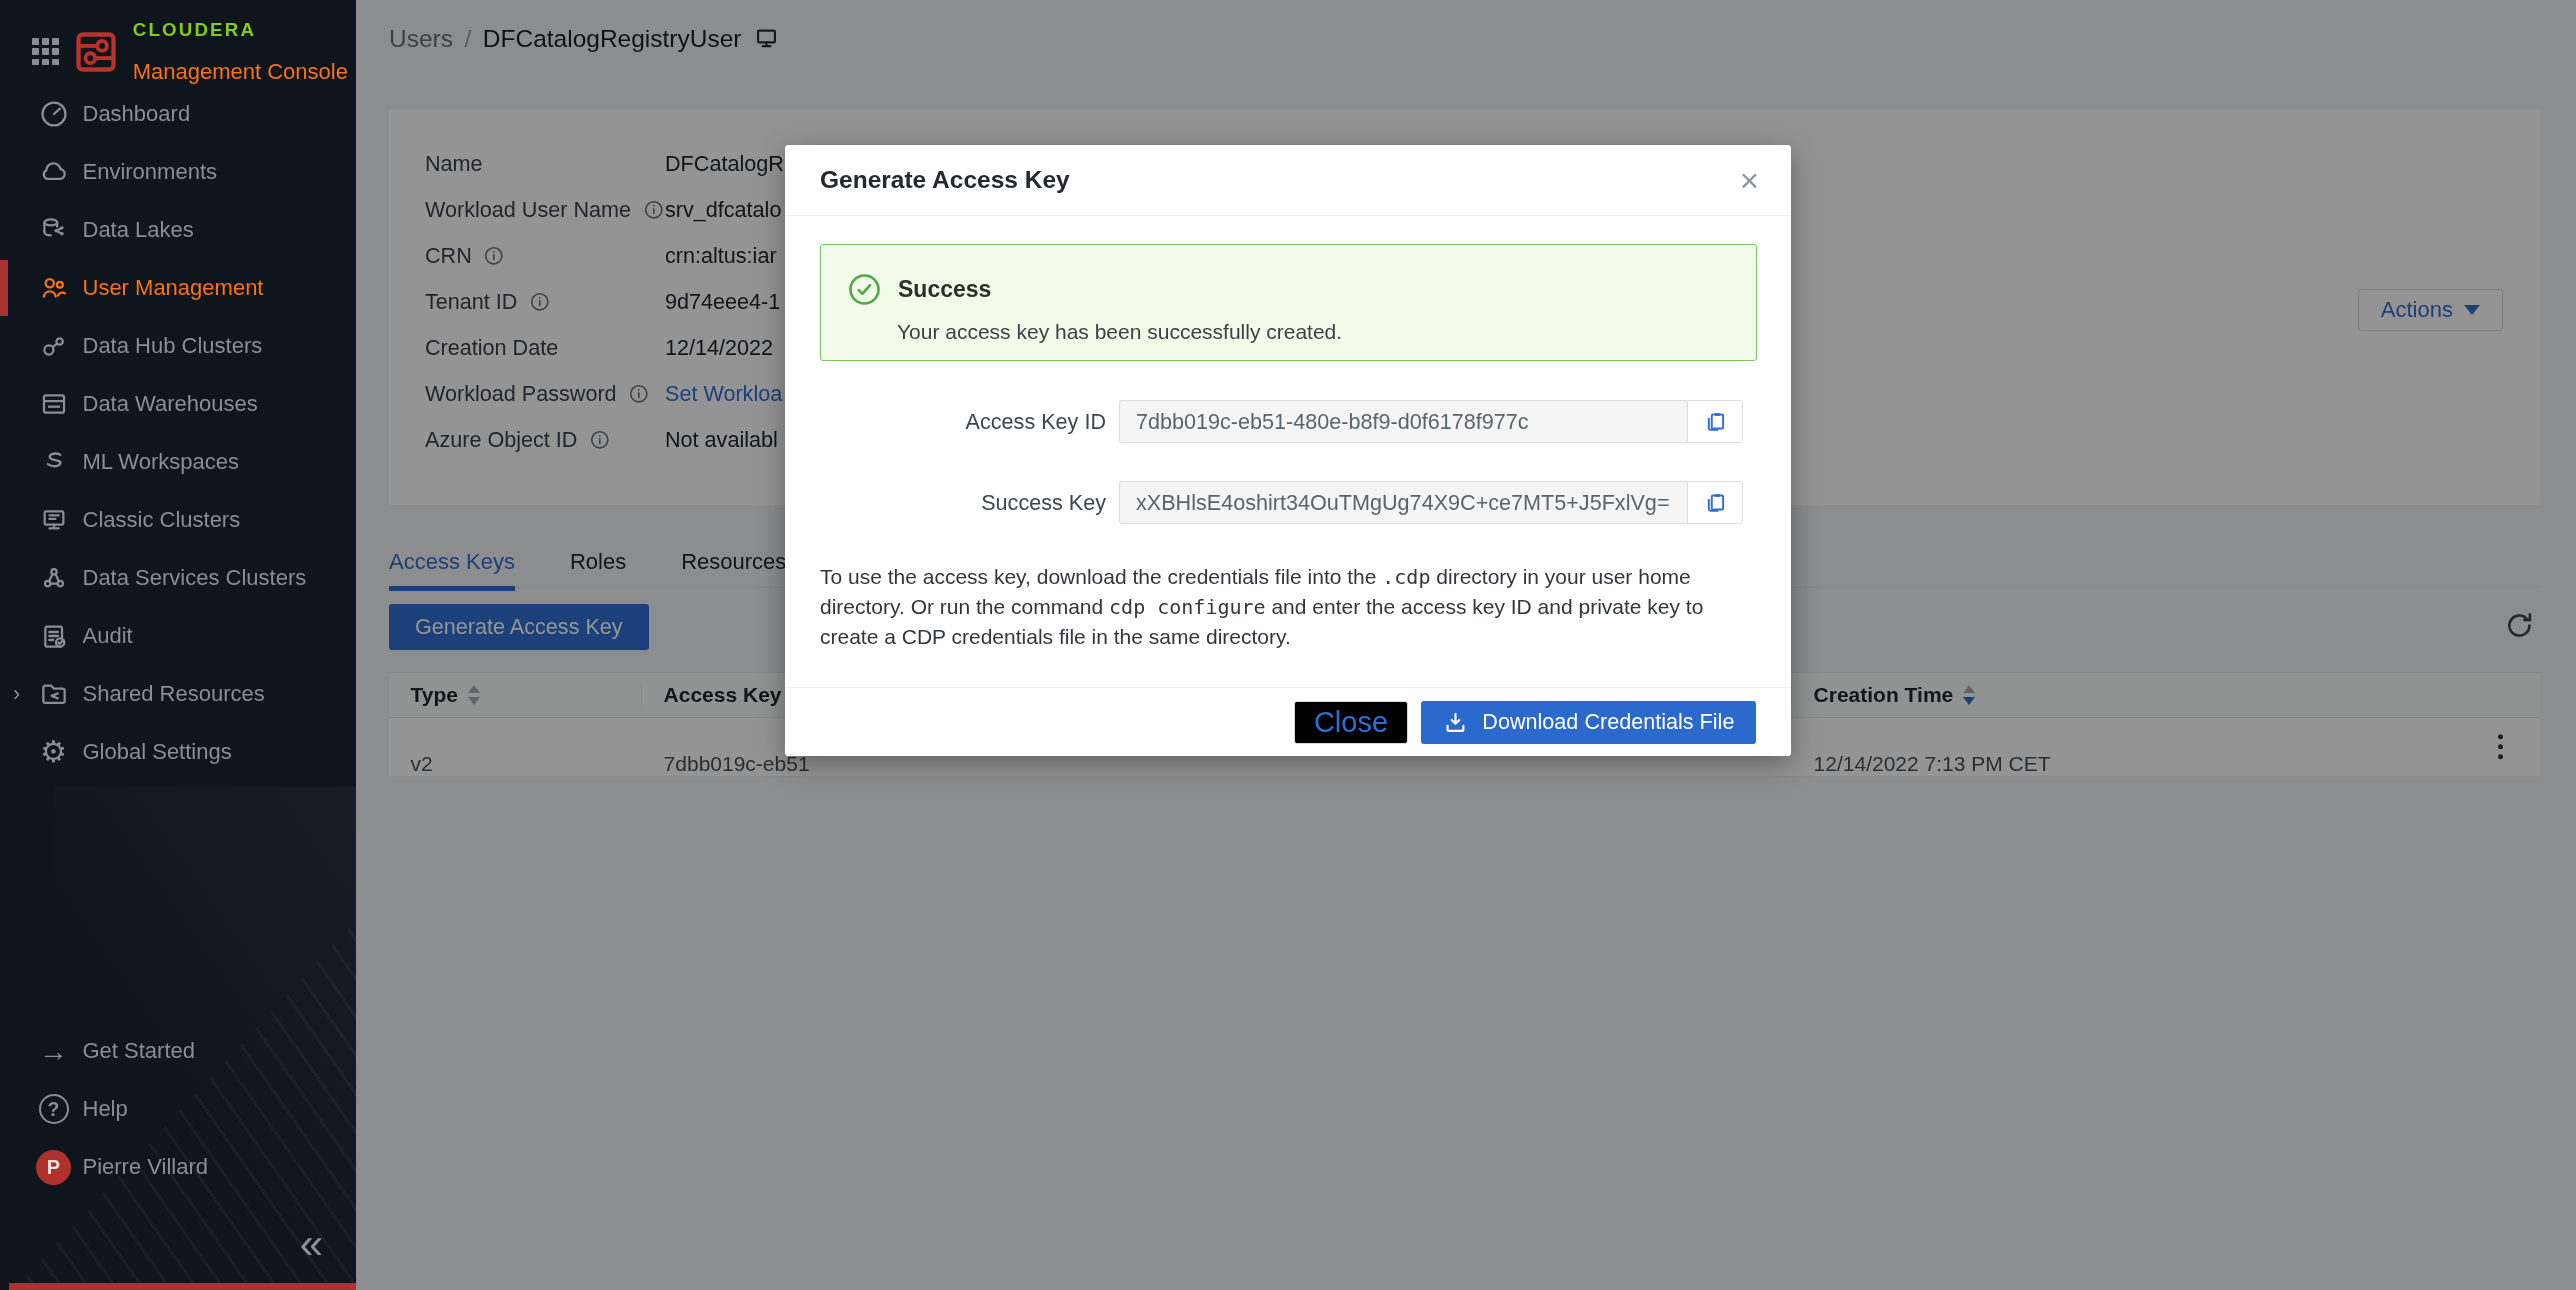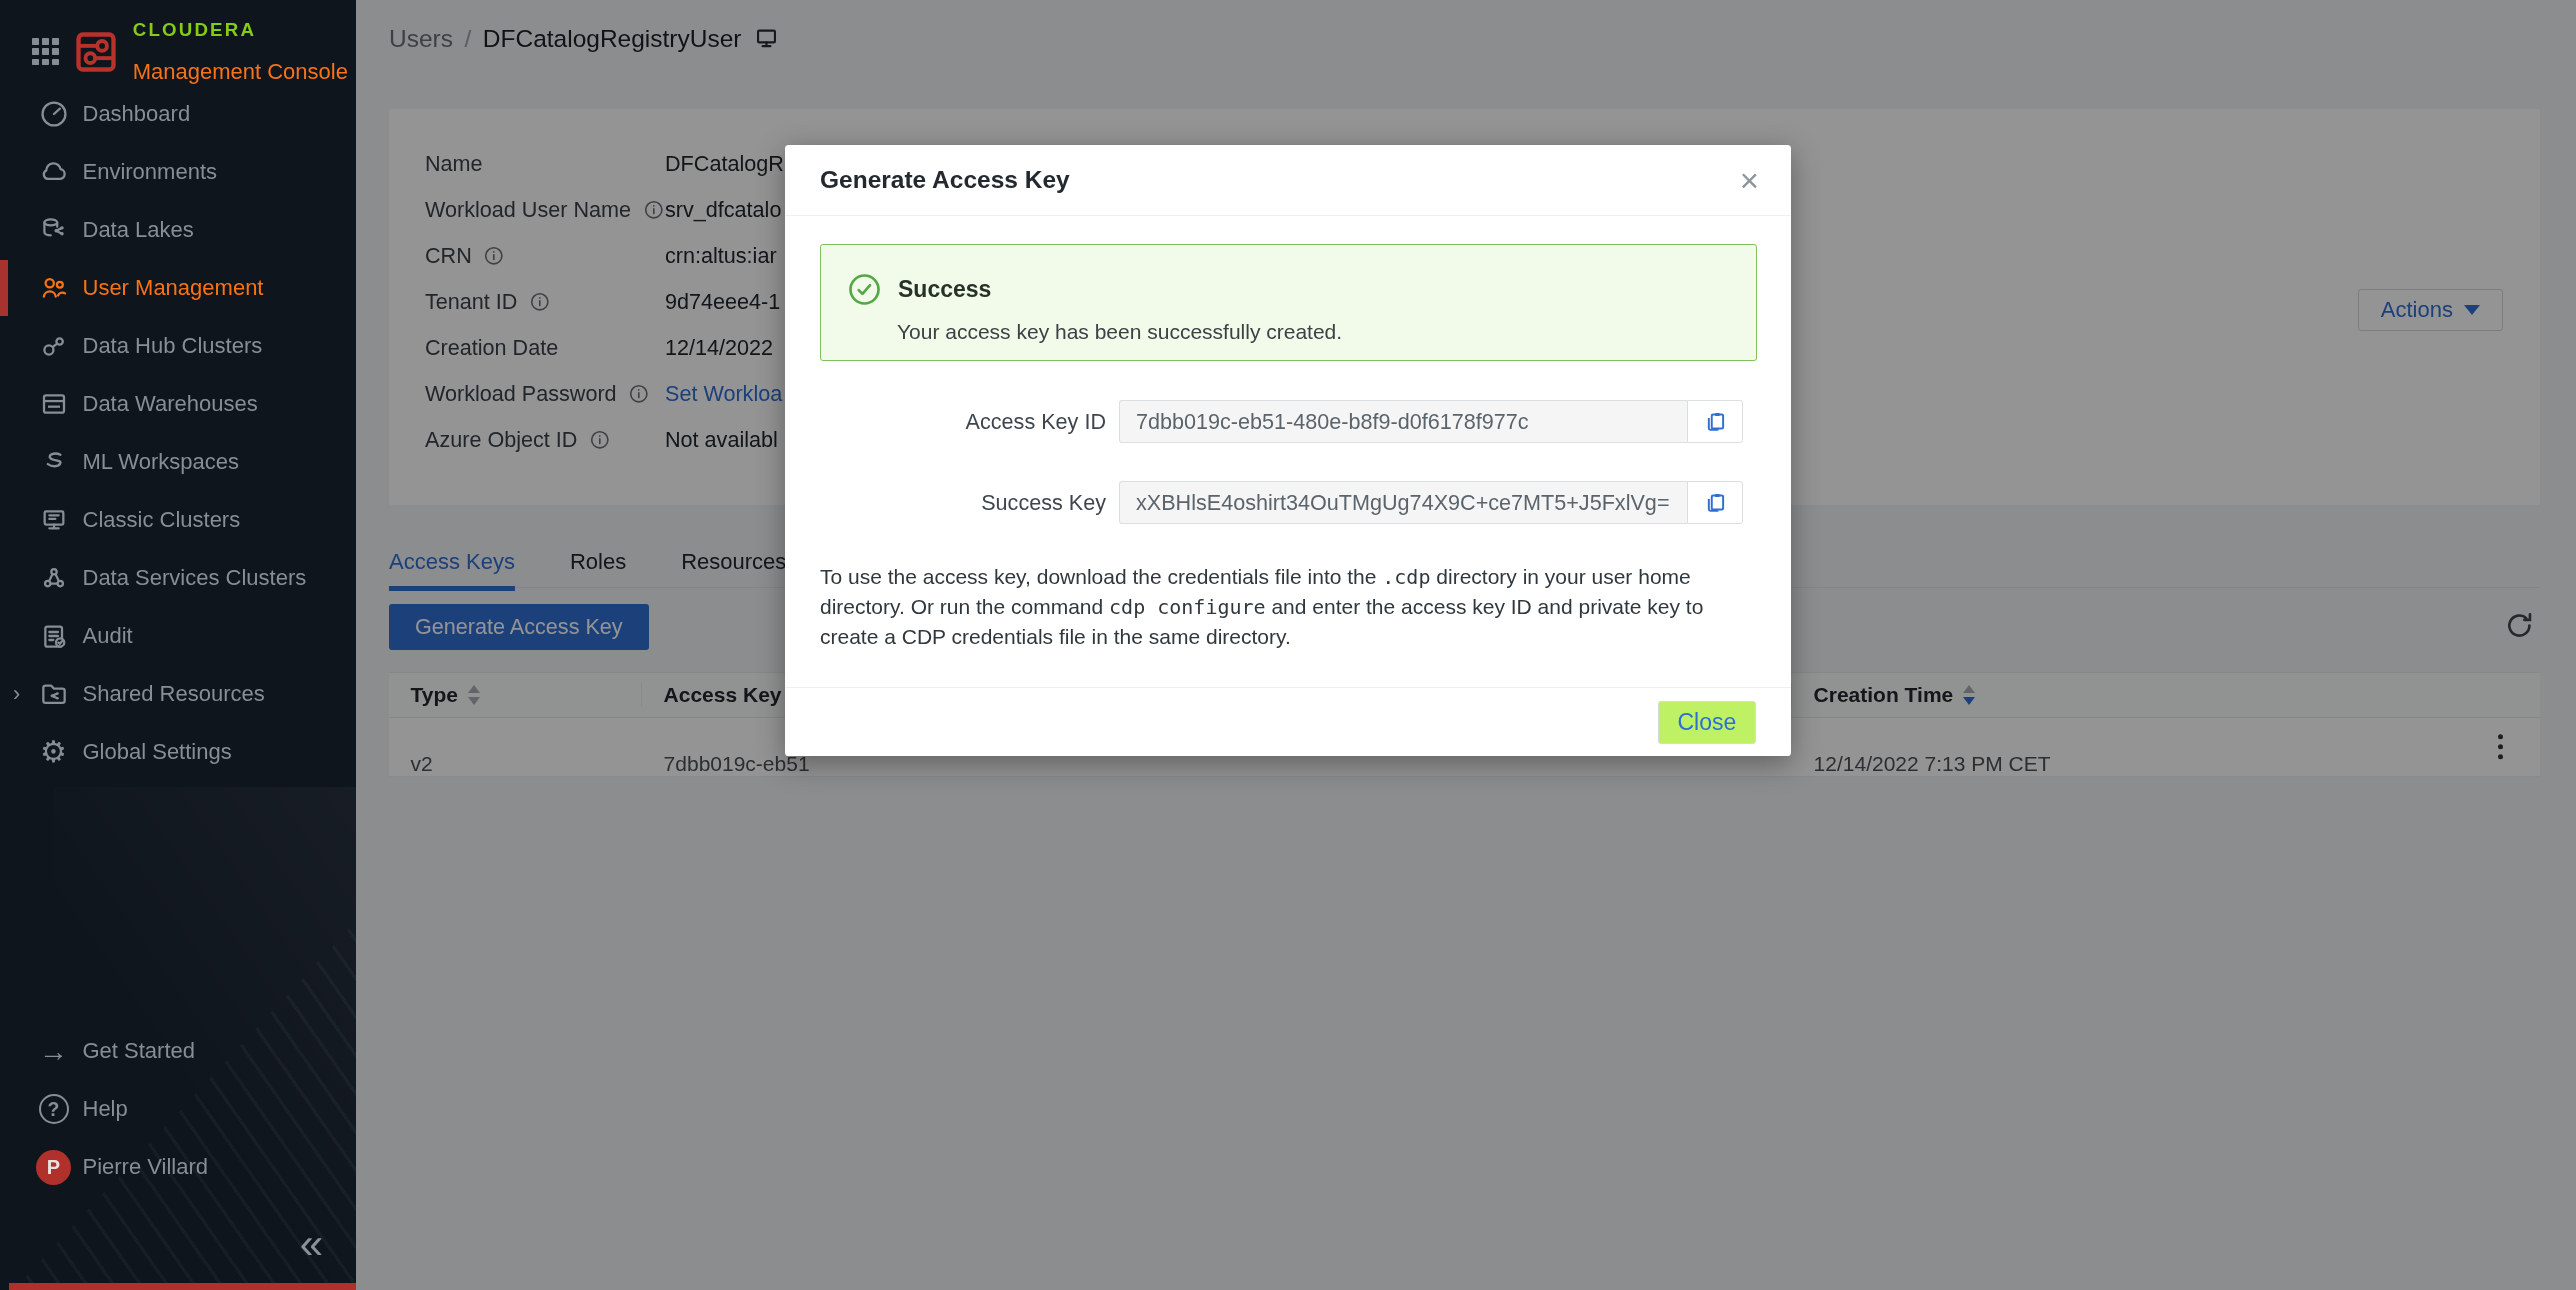--- a/index.html
+++ b/index.html
@@ -89,22 +89,22 @@
   .f-row.r1 { top:255px; } .f-row.r2 { top:336px; }
   .f-label { width:299px; text-align:right; padding-right:13px; font-size:21.6px; color:#3e464d; flex:none; }
   .f-input { width:568px; height:43px; background:#f5f5f5; border:1.4px solid #dcdfe2; border-right:none; border-radius:2.9px 0 0 2.9px;
              display:flex; align-items:center; padding-left:16px; font-size:21.6px; color:#5a646c; white-space:nowrap; overflow:hidden; }
   .f-copy { width:56px; height:43px; background:#fff; border:1.4px solid #dcdfe2; border-radius:0 2.9px 2.9px 0; display:flex;
             align-items:center; justify-content:center; color:#2f6fd3; cursor:pointer; }
   .m-para { position:absolute; left:35px; top:417px; width:937px; font-size:21px; line-height:30px; color:#30373d; }
   .mono { font-family:"DejaVu Sans Mono", monospace; font-size:20px; }
   .m-foot { position:absolute; left:0; right:0; bottom:0; height:69px; border-top:1.4px solid #eef0f1; display:flex; align-items:center;
             justify-content:flex-end; gap:13px; padding-right:35px; }
-  .btn-close { height:43px; padding:0 18.7px; background:#bef264; border:1.4px solid #d9d9d9; border-radius:2.9px; color:#2f6fd3;
-               font-size:23px; font-family:inherit; cursor:pointer; }
+  .btn-close { height:43px; padding:0 18.7px; background:#000000; border:1.4px solid #d9d9d9; border-radius:2.9px; color:#2f6fd3;
+               font-size:29px; font-family:inherit; cursor:pointer; }
   .btn-dl { height:43px; padding:0 21.6px; background:#2b69cc; border:none; border-radius:2.9px; color:#fff; font-size:21.6px;
             font-family:inherit; display:flex; align-items:center; gap:13px; cursor:pointer; }
   svg { display:block; }
 </style>
 </head>
 <body>
 
 <div class="app">
 
   <aside class="sidebar">
@@ -466,17 +466,26 @@
           </svg>
       </div>
     </div>
 
     <p class="m-para">
       <span>To use the access key, download the credentials file into the </span><span class="mono">.cdp</span><span> directory in your user home directory. Or run the command </span><span class="mono">cdp configure</span><span> and enter the access key ID and private key to create a CDP credentials file in the same directory.</span>
     </p>
 
     <div class="m-foot">
       <button class="btn-close">Close</button>
+      <button class="btn-dl">
+        <span>
+          <svg width="27" height="27" viewBox="0 0 24 24" fill="none" stroke="#fff" stroke-width="1.9" stroke-linecap="round" stroke-linejoin="round">
+              <path d="M12 4.5v8.7M8.6 9.8l3.4 3.4 3.4-3.4"></path>
+              <path d="M5 15v3.2A1.3 1.3 0 0 0 6.3 19.5h11.4A1.3 1.3 0 0 0 19 18.2V15"></path>
+            </svg>
+        </span>
+        <span>Download Credentials File</span>
+      </button>
     </div>
   </div>
 
 </div>
 
 
 </body></html>

